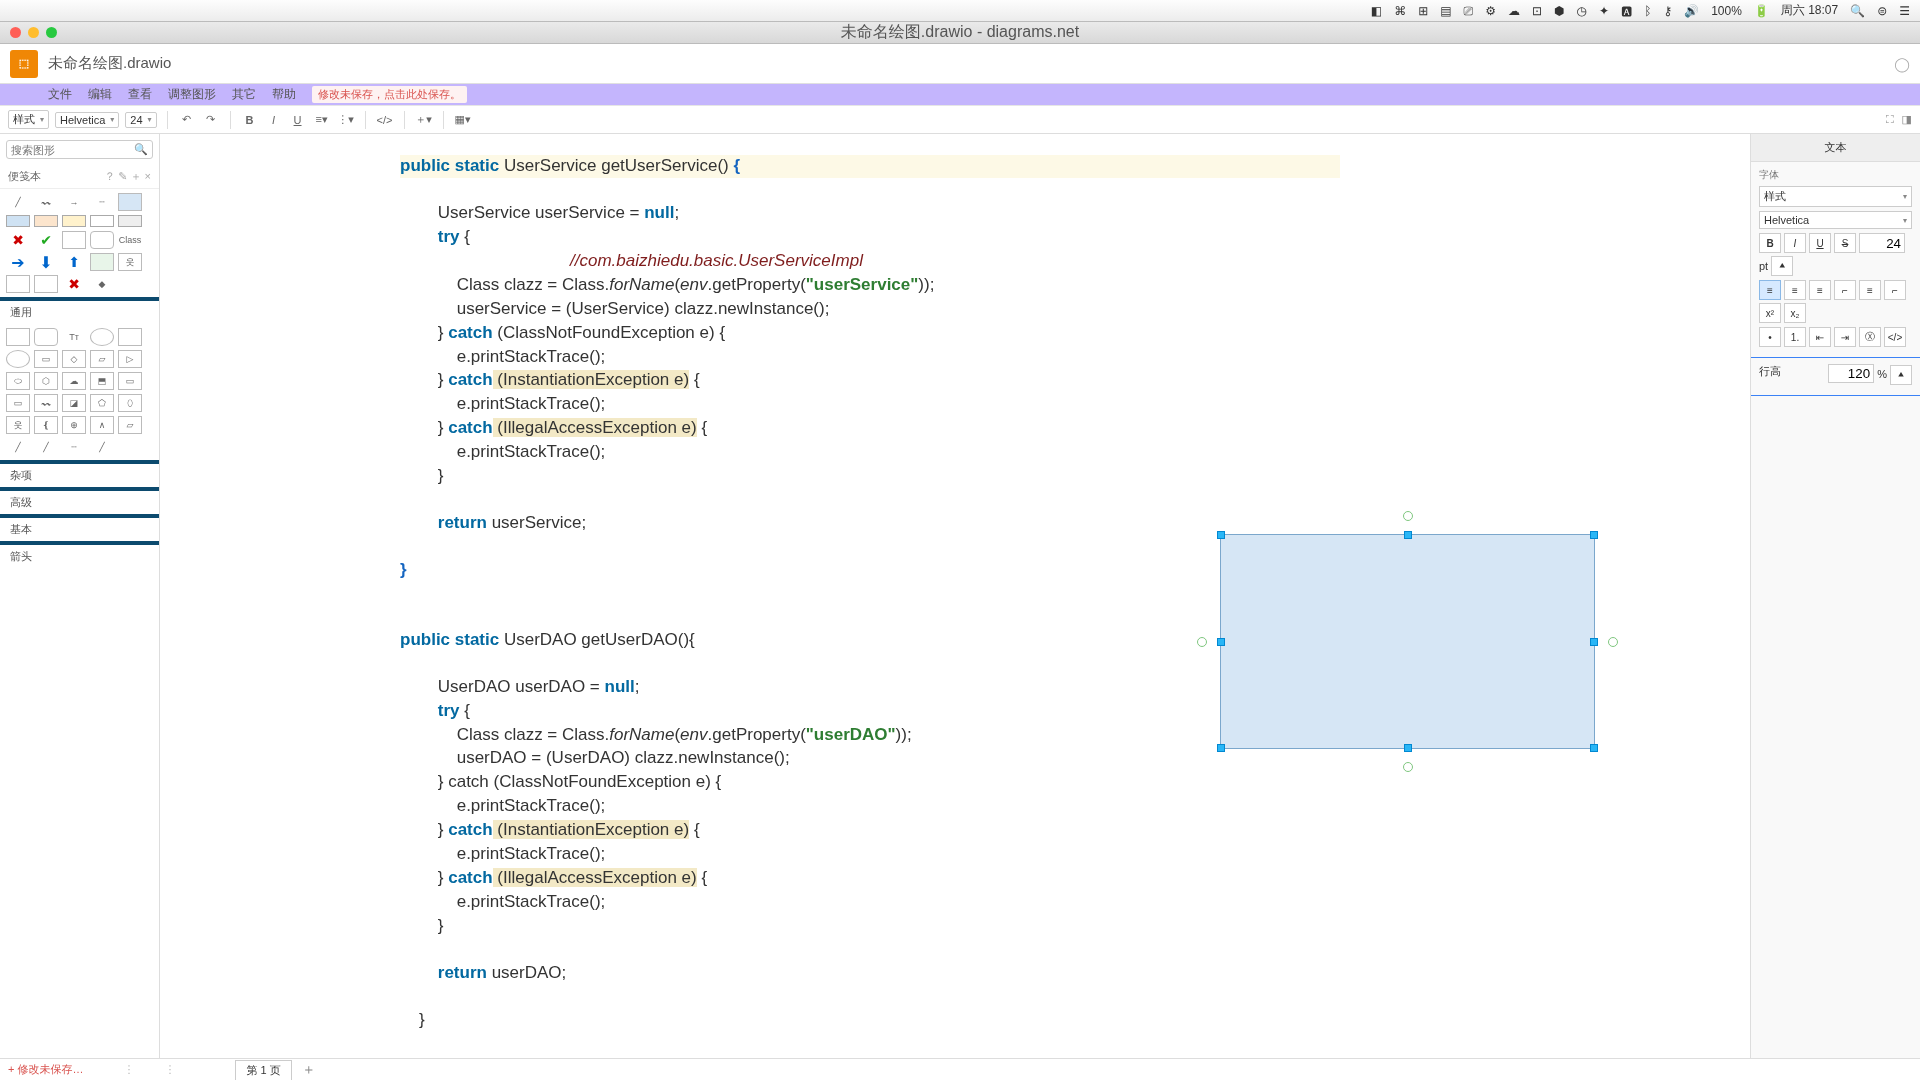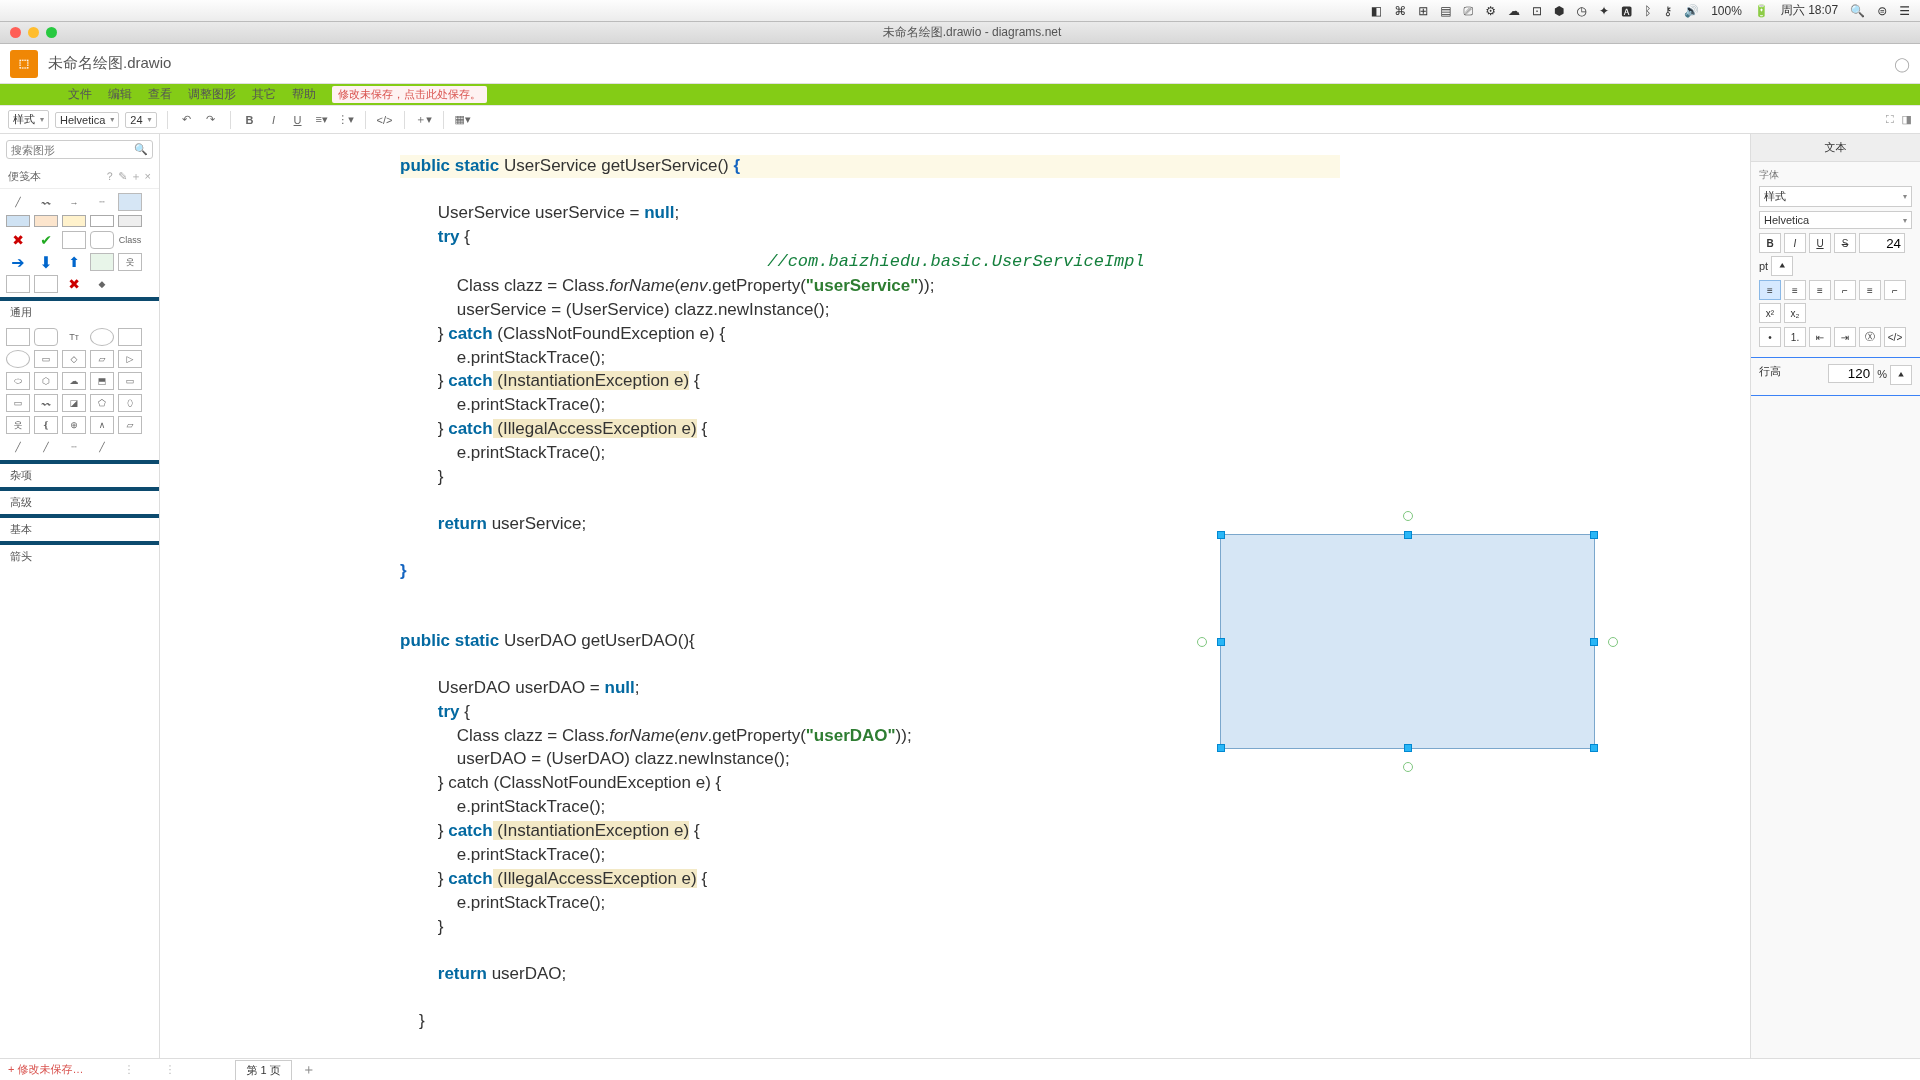--- a/index.html
+++ b/index.html
@@ -9,30 +9,30 @@
 .mac-menubar { height:22px; background:linear-gradient(#fdfdfd,#ececec); border-bottom:1px solid #bbb; display:flex; align-items:center; padding:0 10px; font-size:12px; }
 .mac-menubar .apple { margin-right:14px; }
 .mac-menubar .m { margin-right:14px;margin-top:38px; }
 .mac-right { margin-left:auto; display:flex; gap:12px; align-items:center; font-size:12px; }
 
 
 .titlebar { height:22px; background:linear-gradient(#eaeaea,#d8d8d8); border-bottom:1px solid #bbb; display:flex; align-items:center; position:relative; }
 .traffic { display:flex; gap:7px; padding-left:10px; }
 .dot { width:11px; height:11px; border-radius:50%; }
 .dot.r{background:#ff5f57;} .dot.y{background:#ffbd2e;} .dot.g{background:#28c940;}
-.titlebar .title { position:absolute; left:50%; transform:translateX(-50%); font-size:12px; color:#555;margin-left:12px; }
+.titlebar .title { position:absolute; left:50%; transform:translateX(-50%); font-size:16px; color:#555; }
 
 
 .app-header { height:40px; background:#fff; display:flex; align-items:center; padding:0 10px; border-bottom:1px solid #e0e0e0; }
 .app-logo { width:28px; height:28px; background:#f08705; border-radius:3px; margin-right:10px; display:flex; align-items:center; justify-content:center; color:#fff; font-weight:bold; }
 .app-title { font-size:15px; color:#555; }
 .tool-icon-right { margin-left:auto; color:#aaa; font-size:14px; }
 
 
-.menurow { height:22px; background:#84cc16; display:flex; align-items:center; padding-left:68px; gap:16px; font-size:12px; color:#555; border-bottom:1px solid #e6e6e6; }
+.menurow { height:22px; background:#c4b5fd; display:flex; align-items:center; padding-left:48px; gap:16px; font-size:12px; color:#555; border-bottom:1px solid #e6e6e6; }
 .menurow .save-warn { color:#d9534f; font-size:11px; padding:1px 6px; background:#fef2f2; border-radius:2px; }
 
 
 .toolbar { height:28px; background:#fff; border-bottom:1px solid #ddd; display:flex; align-items:center; padding:0 8px; gap:6px; font-size:11px; }
 .tb-sel { border:1px solid #ccc; padding:1px 4px; border-radius:2px; background:#fff; display:flex; align-items:center; gap:3px; }
 .tb-sel:after { content:"▾"; font-size:8px; color:#888; margin-left:2px; }
 .tb-btn { width:18px; height:18px; display:flex; align-items:center; justify-content:center; color:#666; }
 .tb-sep { width:1px; height:18px; background:#ddd; margin:0 4px; }
 .tb-right { margin-left:auto; display:flex; gap:8px; color:#888; }
 
@@ -52,21 +52,21 @@
 .cat-item { padding:4px 10px; font-size:11px; color:#555; border-top:4px solid #0c4a6e; }
 
 
 .canvas-wrap { flex:1; position:relative; background:#fff; overflow:hidden; }
 .code-bg { position:absolute; left:240px; top:20px; width:960px; }
 .code-bg pre { font-family:Menlo,Consolas,monospace; font-size:17px; line-height:1.35; color:#333; white-space:pre; }
 .hl-line { background:#fdf9e6; display:inline-block; width:940px; }
 .kw { color:#0369a1; font-weight:bold; }
 .kw2 { color:#1565c0; font-weight:bold; }
 .str { color:#2e7d32; font-weight:bold; }
-.cm { color:#15803d; font-style:italic;font-family:Liberation Mono, monospace; }
+.cm { color:#7f1d1d; font-style:italic; }
 .fn { font-style:italic; }
 .hl-param { background:#f3e9c6; }
 
 
 .sel-rect { position:absolute; left:1060px; top:400px; width:375px; height:215px; background:#d6e6f5; border:1px solid #7ba7cc; }
 .handle { position:absolute; width:8px; height:8px; background:#29b6f6; border:1px solid #0288d1; }
 .handle.tl{left:-4px;top:-4px;} .handle.tr{right:-4px;top:-4px;}
 .handle.bl{left:-4px;bottom:-4px;} .handle.br{right:-4px;bottom:-4px;}
 .handle.tm{left:50%;top:-4px;margin-left:-4px;} .handle.bm{left:50%;bottom:-4px;margin-left:-4px;}
 .handle.ml{left:-4px;top:50%;margin-top:-4px;} .handle.mr{right:-4px;top:50%;margin-top:-4px;}

